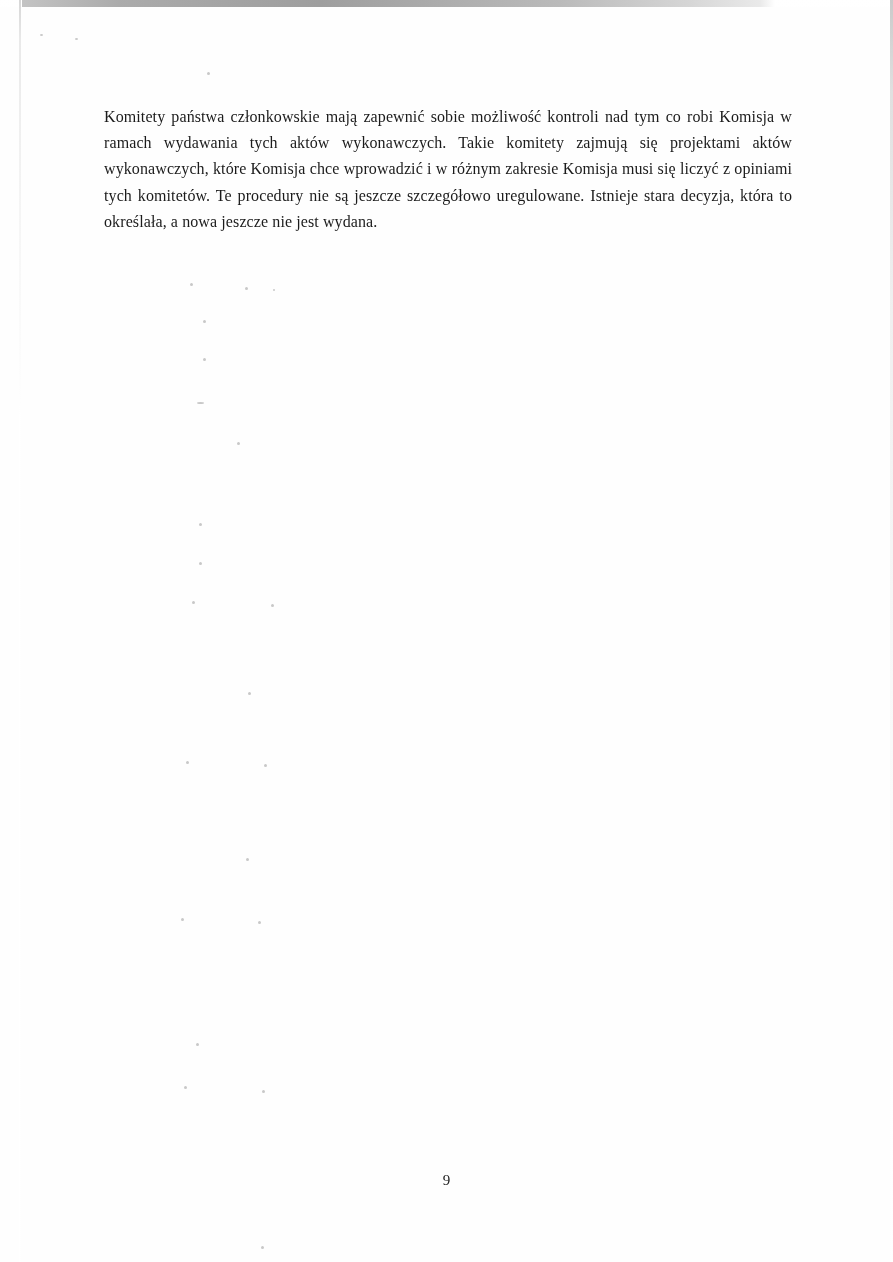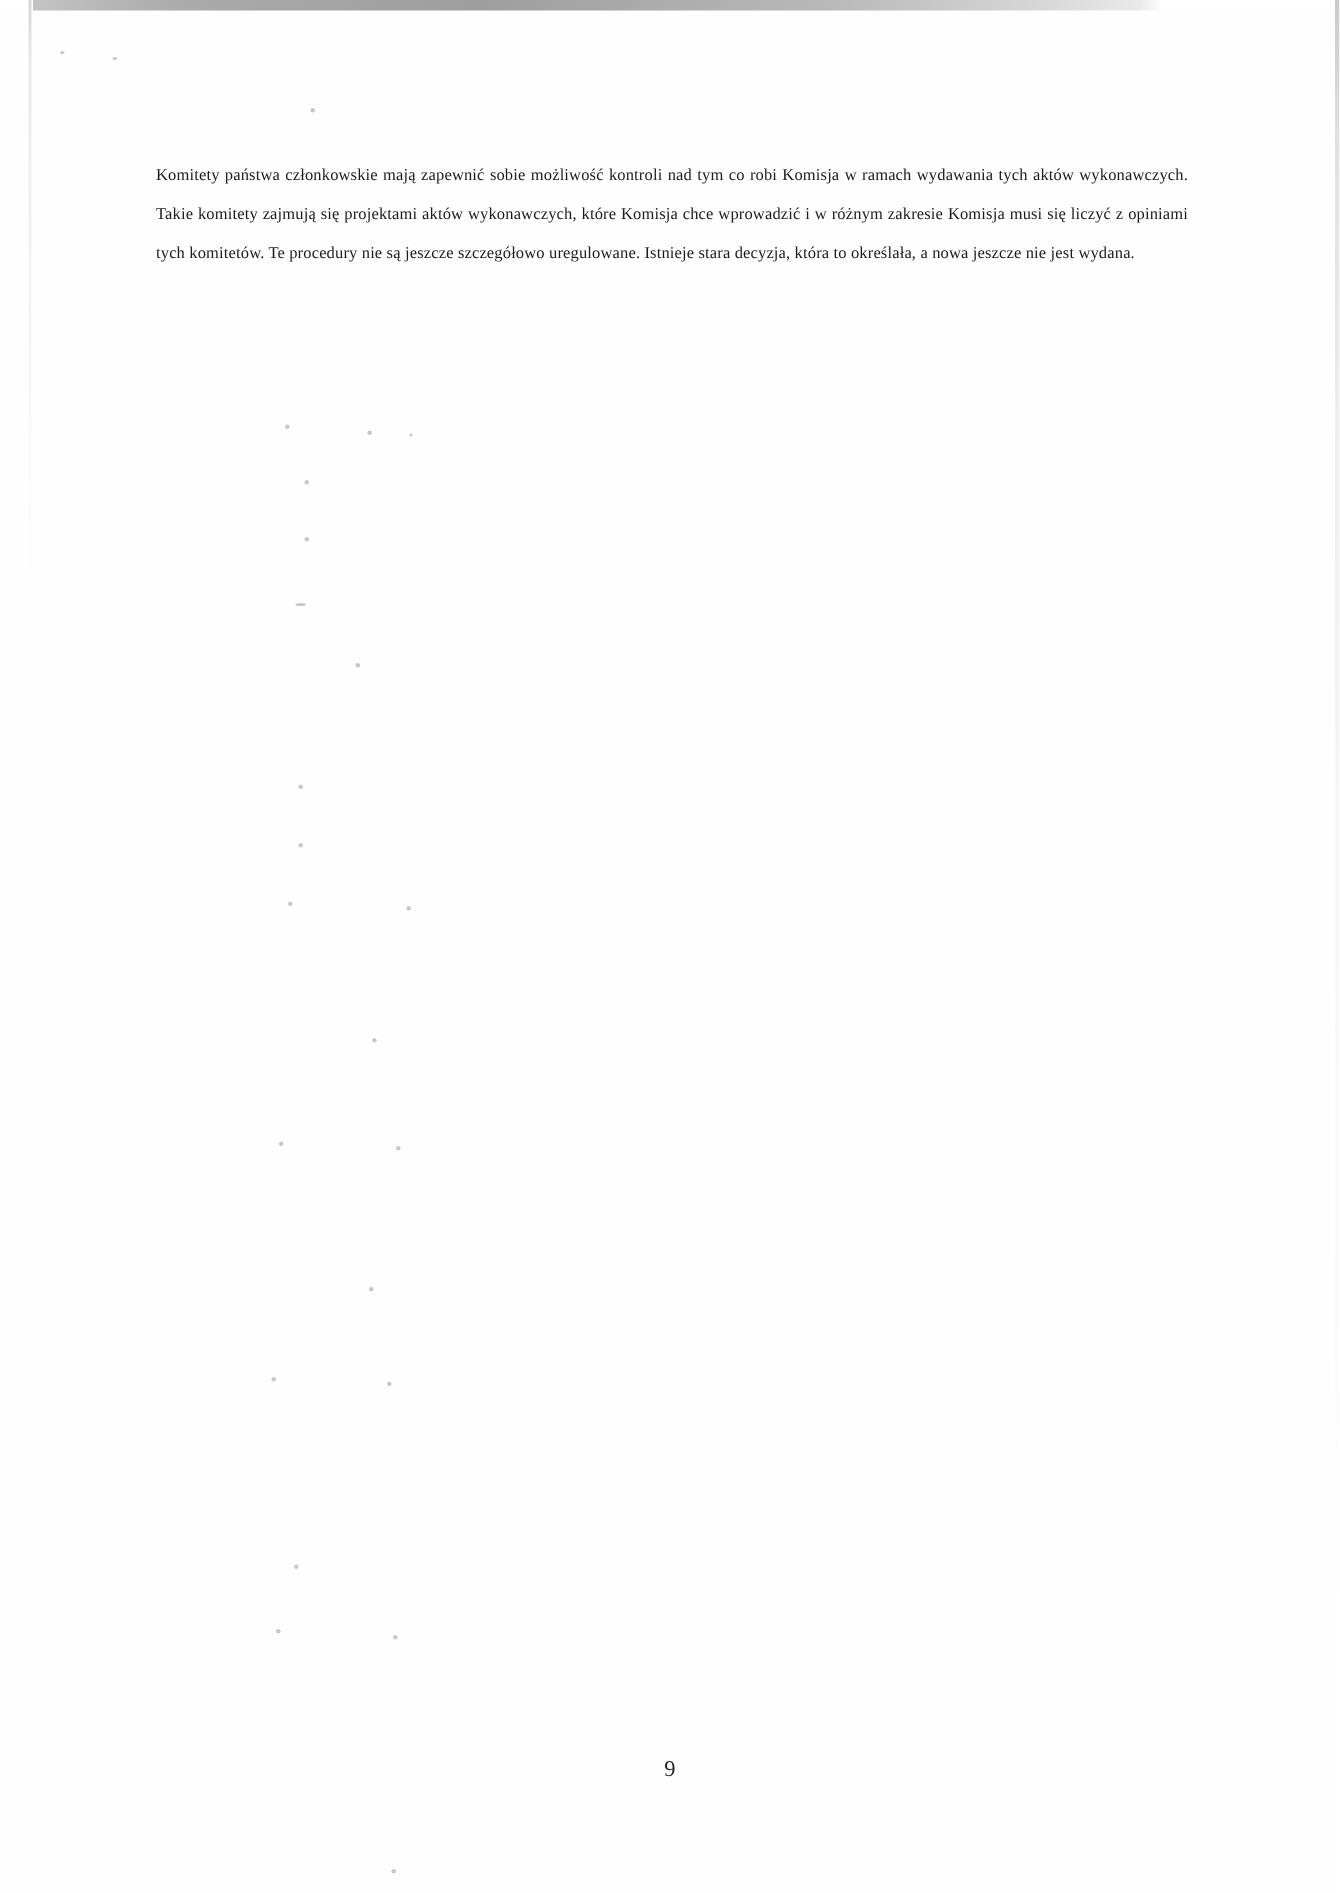--- a/index.html
+++ b/index.html
@@ -62,21 +62,21 @@
     opacity: .8;
   }
 
   
   .text-block {
     position: absolute;
     left: 104px;
     top: 104px;
     width: 688px;
     text-align: justify;
-    font-size: 11px;
+    font-size: 16px;
     line-height: 26.2px;
     color: #1b1b1b;
     letter-spacing: .1px;
     
     text-rendering: optimizeLegibility;
   }
   .text-block p {
     margin: 0;
     text-indent: 0;
   }

